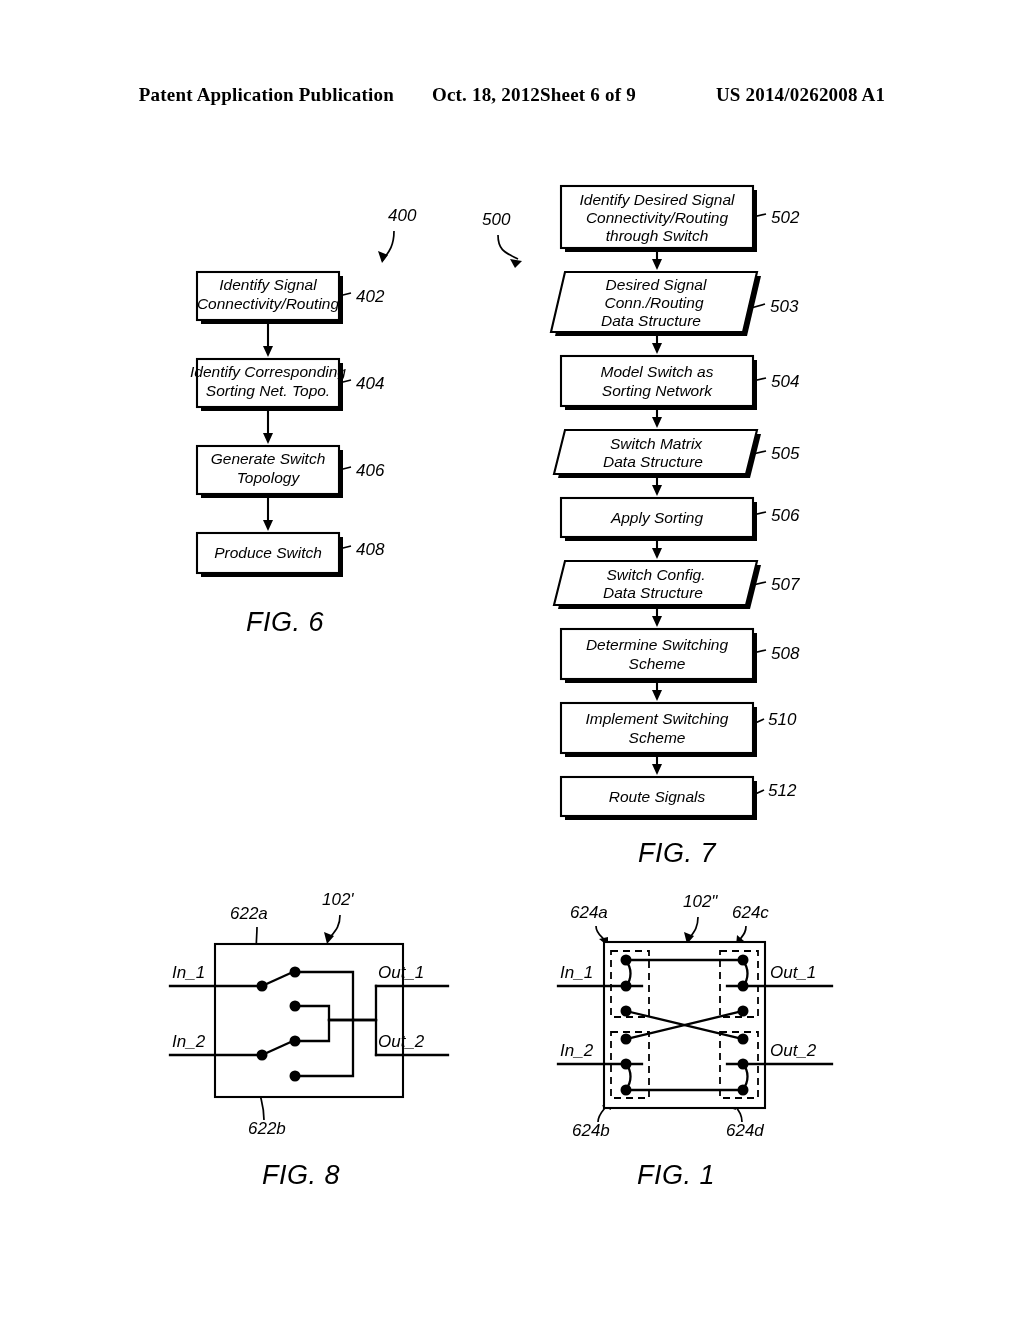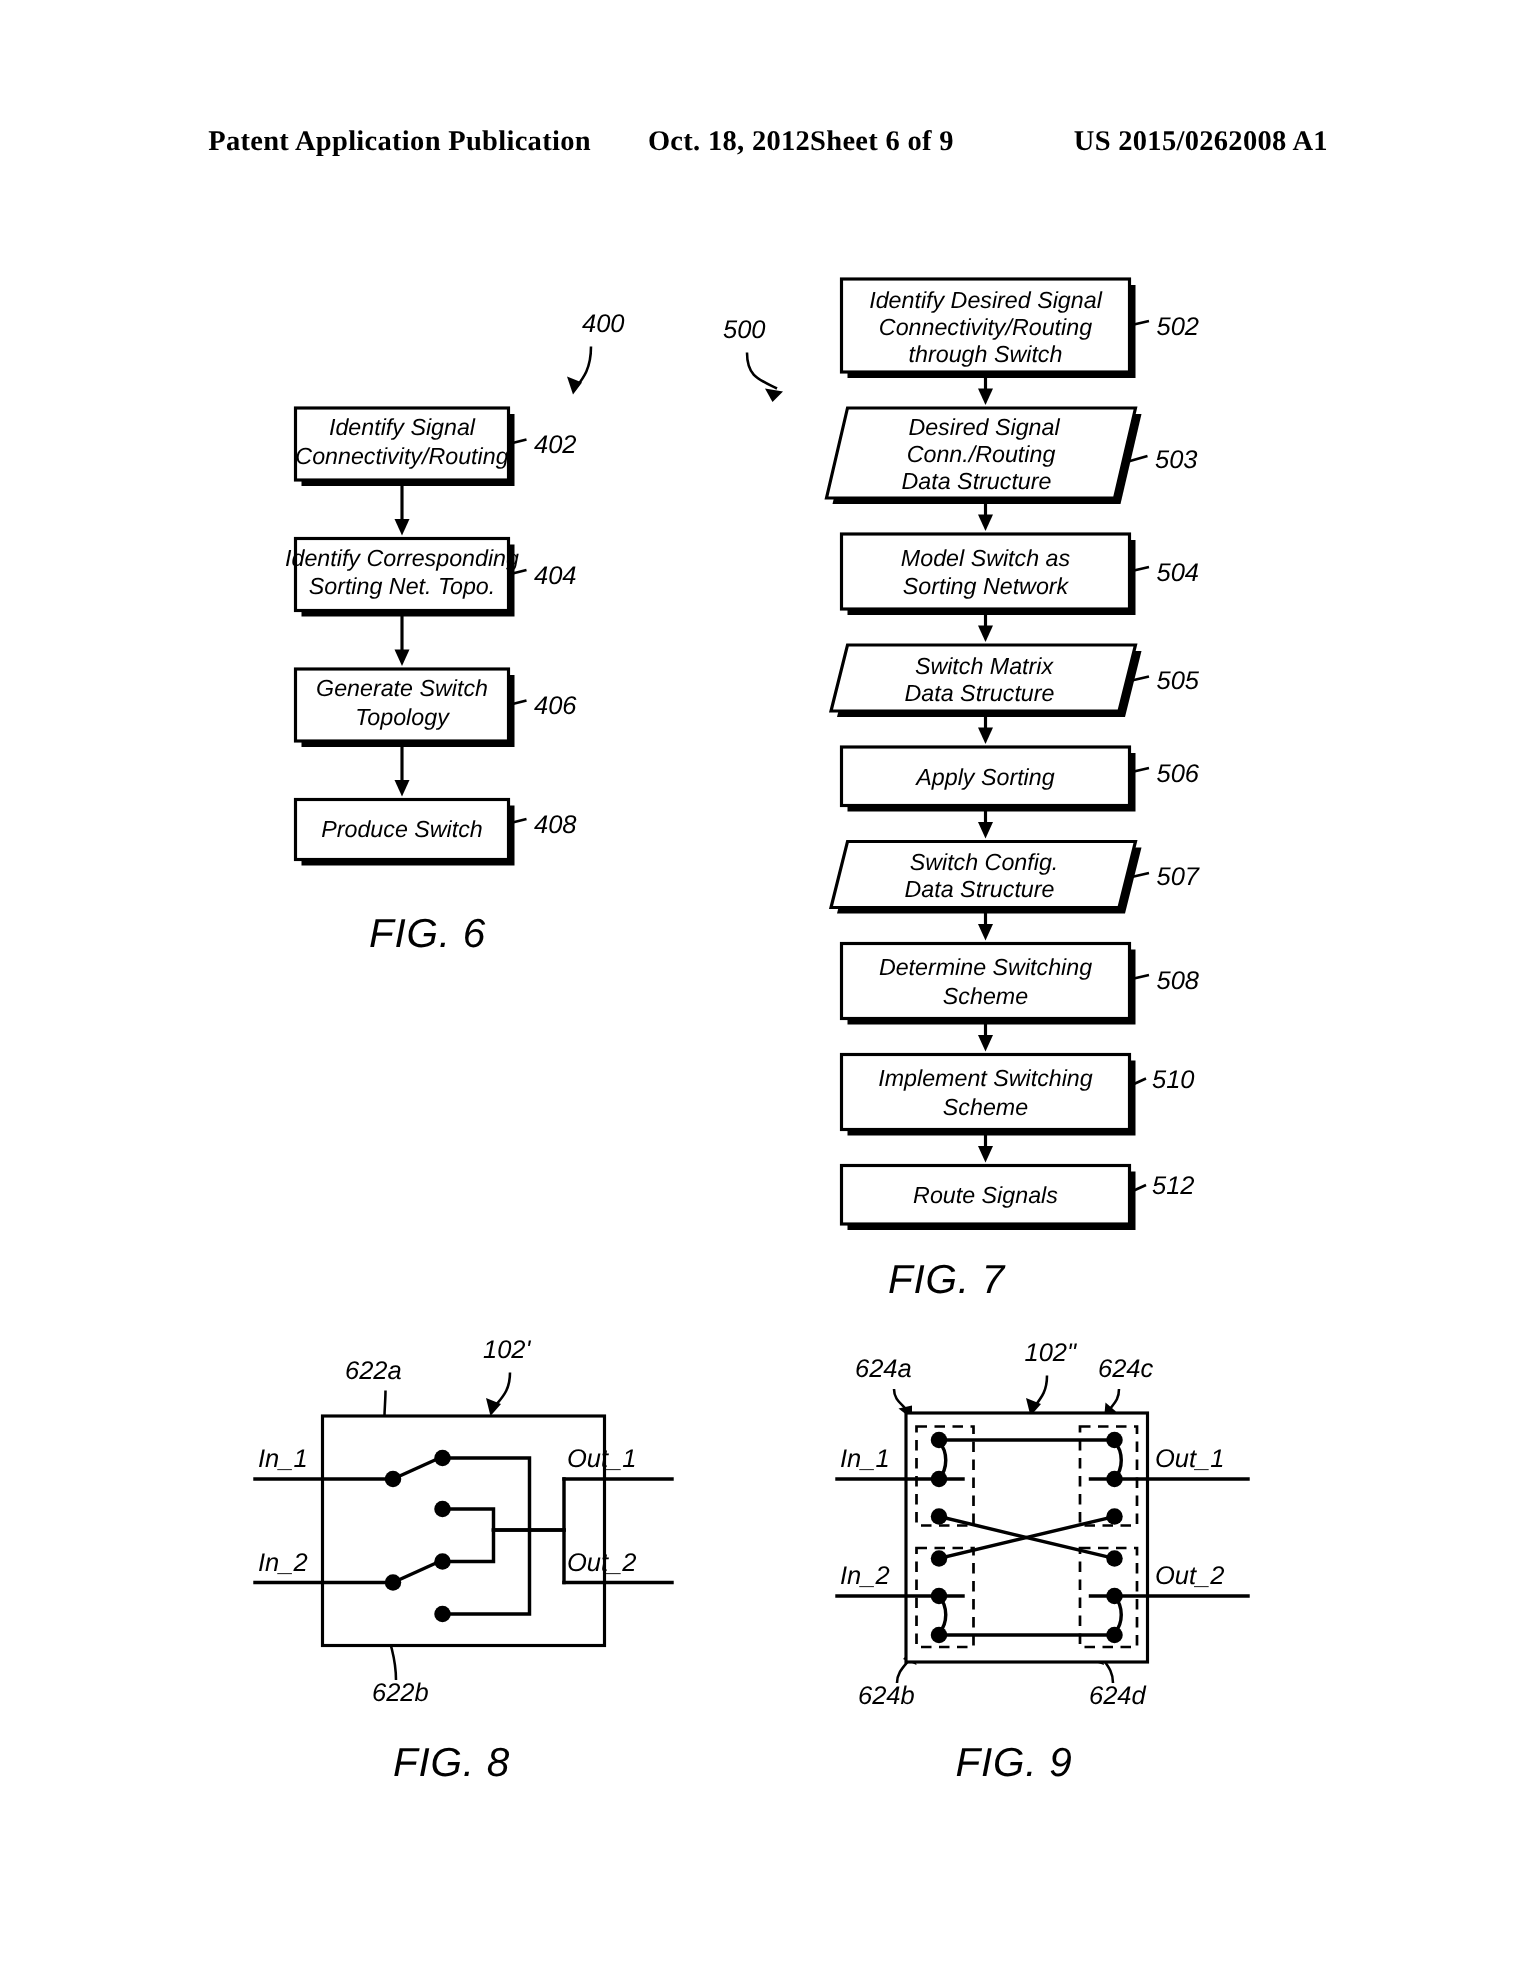--- a/index.html
+++ b/index.html
@@ -93,21 +93,21 @@
   }
   svg .node { fill: #000000; }
 </style>
 </head>
 <body>
 
 <div id="page-header">
   <span class="hdr-pub">Patent Application Publication</span>
   <span class="hdr-date">Oct. 18, 2012</span>
   <span class="hdr-sheet">Sheet 6 of 9</span>
-  <span class="hdr-num">US 2015/0262008 A1</span>
+  <span class="hdr-num">US 2014/0262008 A1</span>
 </div>
 
 <svg class="fig-canvas" style="left:150px; top:185px;" width="340" height="420" viewBox="0 0 340 420">
 
   <text class="reflabel" x="238" y="36">400</text>
   <path class="leader" d="M244,46 C244,62 238,68 232,76"></path>
   <path d="M232,78 l-4,-12 l10,4 z" fill="#000"></path>
 
   <g>
     <rect class="shadow" x="51" y="91" width="142" height="48"></rect>
@@ -250,21 +250,21 @@
 
   <g>
     <rect class="shadow" x="95" y="606" width="192" height="39"></rect>
     <rect class="shape" x="91" y="602" width="192" height="39"></rect>
     <text class="boxlabel" x="187" y="627" text-anchor="middle">Route Signals</text>
     <path class="leader" d="M283,620 l11,-5"></path>
     <text class="reflabel" x="298" y="621">512</text>
   </g>
 </svg>
 
-<div class="fig-caption" style="left:592px; top:838px;">FIG. 7</div>
+<div class="fig-caption" style="left:638px; top:838px;">FIG. 7</div>
 
 <svg class="fig-canvas" style="left:130px; top:880px;" width="350" height="270" viewBox="0 0 350 270">
 
   <text class="reflabel" x="192" y="25">102'</text>
   <path class="leader" d="M210,35 C210,48 204,52 198,60"></path>
   <path d="M197,64 l-3,-12 l10,4 z" fill="#000"></path>
 
   <text class="reflabel" x="100" y="39">622a</text>
   <path class="leader" d="M127,47 C127,60 124,72 130,92"></path>
 
@@ -366,13 +366,13 @@
   <circle class="node" cx="106" cy="159" r="5.5"></circle>
   <circle class="node" cx="106" cy="184" r="5.5"></circle>
   <circle class="node" cx="106" cy="210" r="5.5"></circle>
 
   <path class="wire" d="M223,184 C229,191 229,202 223,209"></path>
   <circle class="node" cx="223" cy="159" r="5.5"></circle>
   <circle class="node" cx="223" cy="184" r="5.5"></circle>
   <circle class="node" cx="223" cy="210" r="5.5"></circle>
 </svg>
 
-<div class="fig-caption" style="left:637px; top:1160px;">FIG. 9</div>
+<div class="fig-caption" style="left:637px; top:1160px;">FIG. 1</div>
 
 </body></html>

